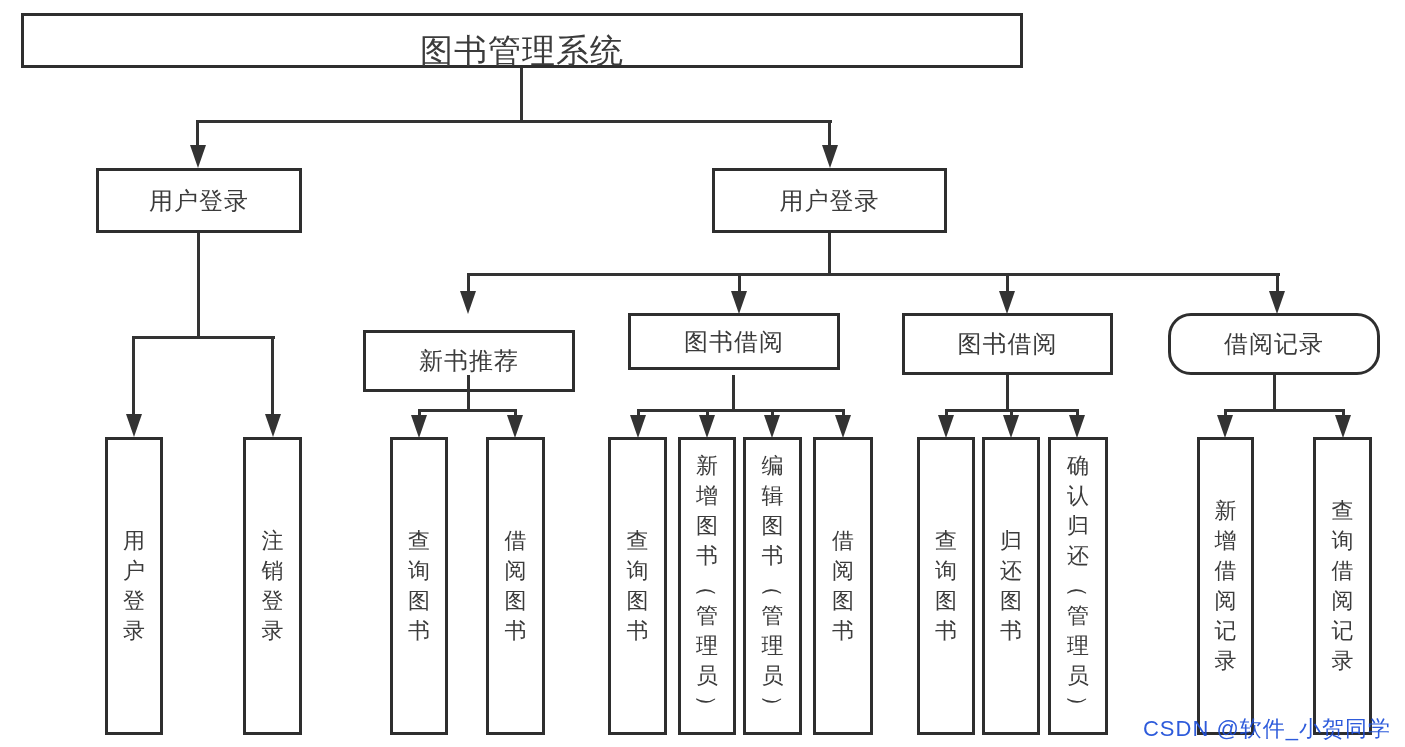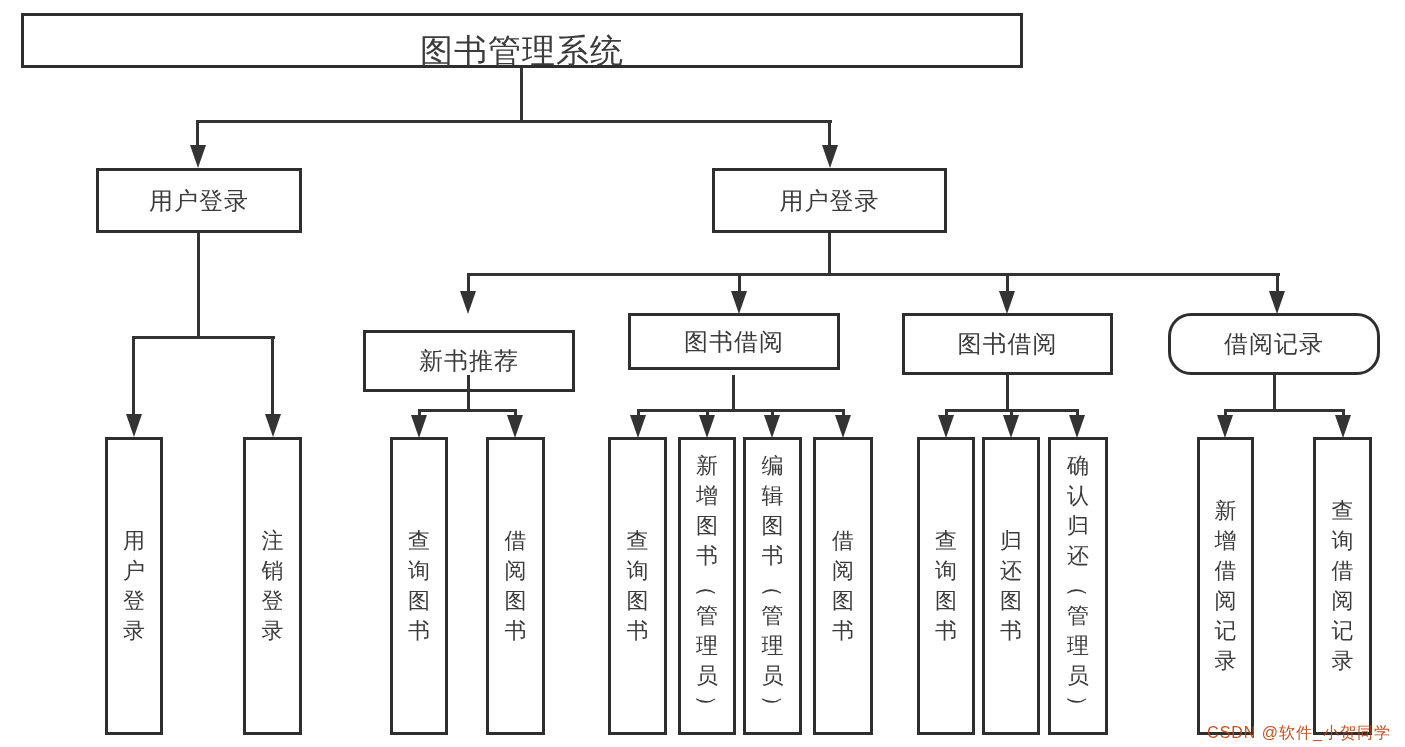--- a/index.html
+++ b/index.html
@@ -24,22 +24,22 @@
   .vline, .hline { position:absolute; background:#333333; }
   .vline { width:3px; }
   .hline { height:3px; }
   .arrowhead {
     position:absolute; width:0; height:0;
     border-left:8px solid transparent; border-right:8px solid transparent;
     border-top:23px solid #333333;
   }
   .watermark {
     position:absolute; right:14px; bottom:3px;
-    font-size:16px; letter-spacing:1px;
-    color:#c2410c; opacity:0.92; z-index:10; white-space:nowrap;
+    font-size:22px; letter-spacing:1px;
+    color:#1d4ed8; opacity:0.92; z-index:10; white-space:nowrap;
   }
 </style>
 </head>
 <body>
 
 <div class="stage">
 
   <div class="box title" style="left:21px; top:13px; width:1002px; height:55px;">
     <span class="hlabel">图书管理系统</span>
   </div>

